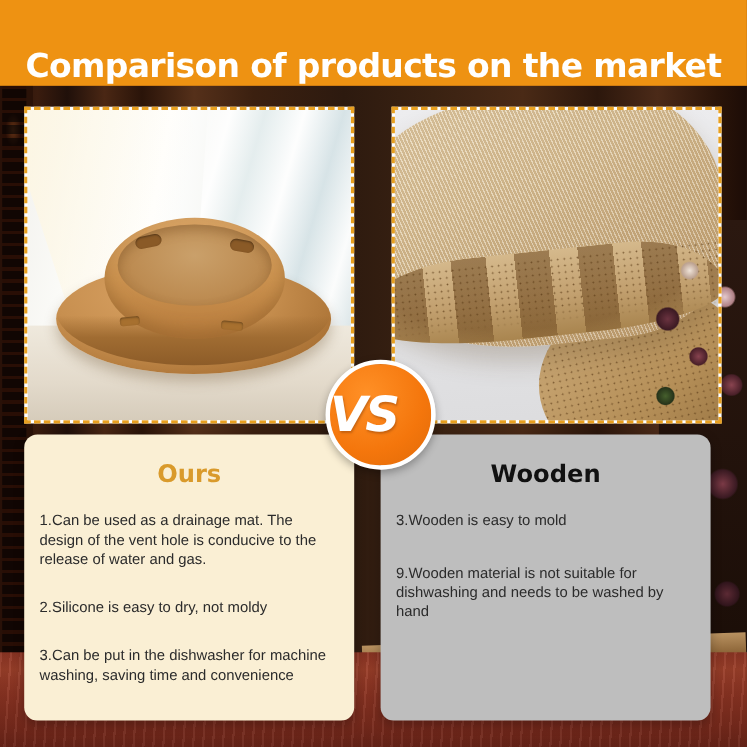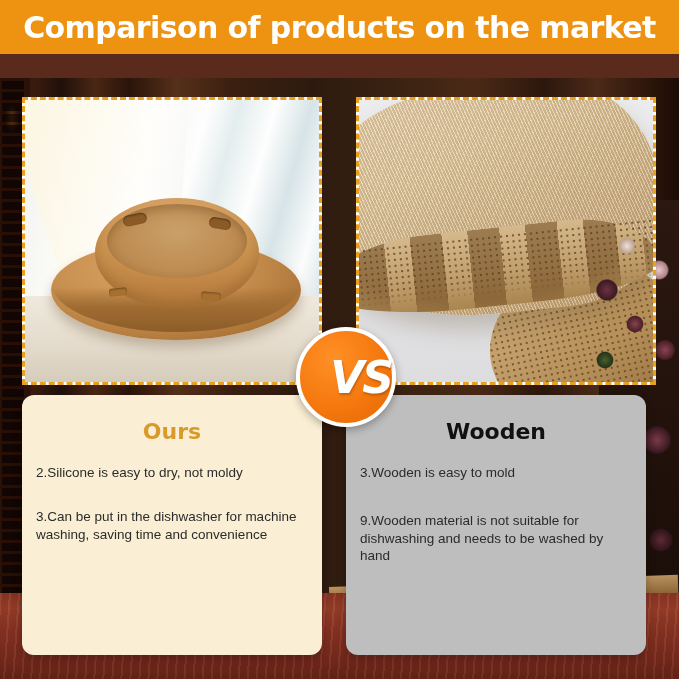--- a/index.html
+++ b/index.html
@@ -69,22 +69,22 @@
     transform:rotate(-2deg);transform-origin:left bottom;opacity:.9;
   }
   .bg-plank2{
     position:absolute;left:320px;bottom:48px;width:360px;height:18px;
     background:linear-gradient(180deg,#3a2112,#120803);
     transform:rotate(-2deg);transform-origin:left bottom;opacity:.9;
   }
 
   
   .header{
-    position:absolute;left:0;top:0;width:679px;height:54px;
-    background:#EE9212;display:flex;align-items:center;justify-content:center;
+    position:absolute;left:0;top:0;width:679px;height:78px;
+    background:#EE9212;display:flex;align-items:flex-end;justify-content:center;
   }
   .header-title{
     color:#ffffff;font-size:30px;font-weight:bold;letter-spacing:-0.6px;
     font-family:"DejaVu Sans", sans-serif;
     white-space:nowrap;
   }
 
   
   .photo{
     position:absolute;top:97px;width:300px;height:288px;
@@ -195,21 +195,21 @@
       radial-gradient(circle 14px at 20px 70px,#6b3340 0%,#3c1a23 70%,transparent 80%),
       radial-gradient(circle 11px at 48px 104px,#87434f 0%,#4a2029 70%,transparent 80%),
       radial-gradient(circle 11px at 18px 140px,#46602d 0%,#26331a 70%,transparent 80%);
   }
 
   
   .vs{
     position:absolute;left:296px;top:327px;width:100px;height:100px;border-radius:50%;
     background:radial-gradient(circle at 36% 30%,#ff9026 0%,#f4760c 60%,#e06a08 100%);
     border:4px solid #ffffff;box-sizing:border-box;
-    display:flex;align-items:center;justify-content:flex-end;
+    display:flex;align-items:center;justify-content:flex-start;
     box-shadow:0 3px 8px rgba(0,0,0,.3);
     z-index:6;
   }
   .vs-text{
     color:#fff;font-size:44px;font-weight:bold;font-style:italic;letter-spacing:-2px;
     font-family:"DejaVu Sans", sans-serif;
     text-shadow:1px 2px 2px rgba(150,70,10,.5);
   }
 
   
@@ -277,20 +277,21 @@
       <div class="flowers-right"></div>
     </div>
   </div>
 
   <div class="vs">
     <span class="vs-text">VS</span>
   </div>
 
   <div class="panel panel-ours">
     <div class="panel-title">Ours</div>
+    <div class="bullet">1.Can be used as a drainage mat. The design of the vent hole is conducive to the release of water and gas.</div>
     <div class="bullet">2.Silicone is easy to dry, not moldy</div>
     <div class="bullet">3.Can be put in the dishwasher for machine washing, saving time and convenience</div>
   </div>
 
   <div class="panel panel-other">
     <div class="panel-title">Wooden</div>
     <div class="bullet">3.Wooden is easy to mold</div>
     <div class="bullet">9.Wooden material is not suitable for dishwashing and needs to be washed by hand</div>
   </div>
 

